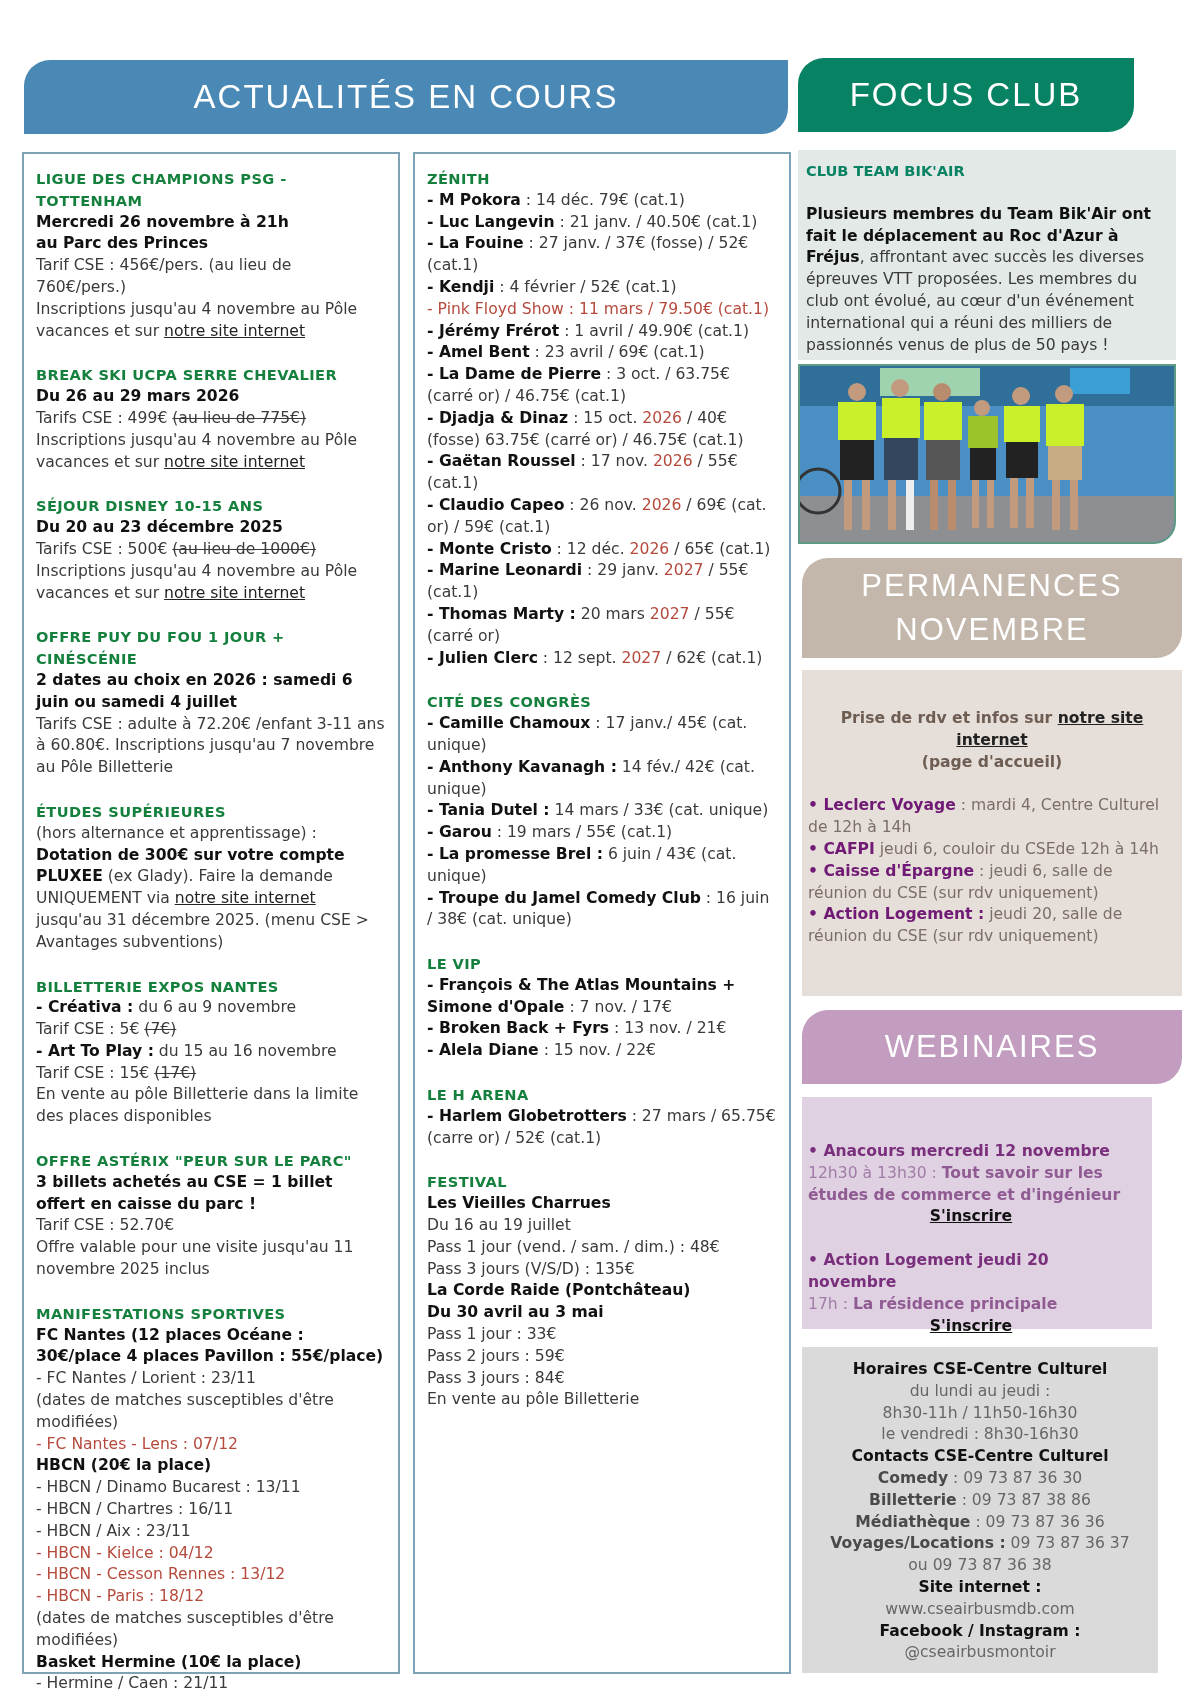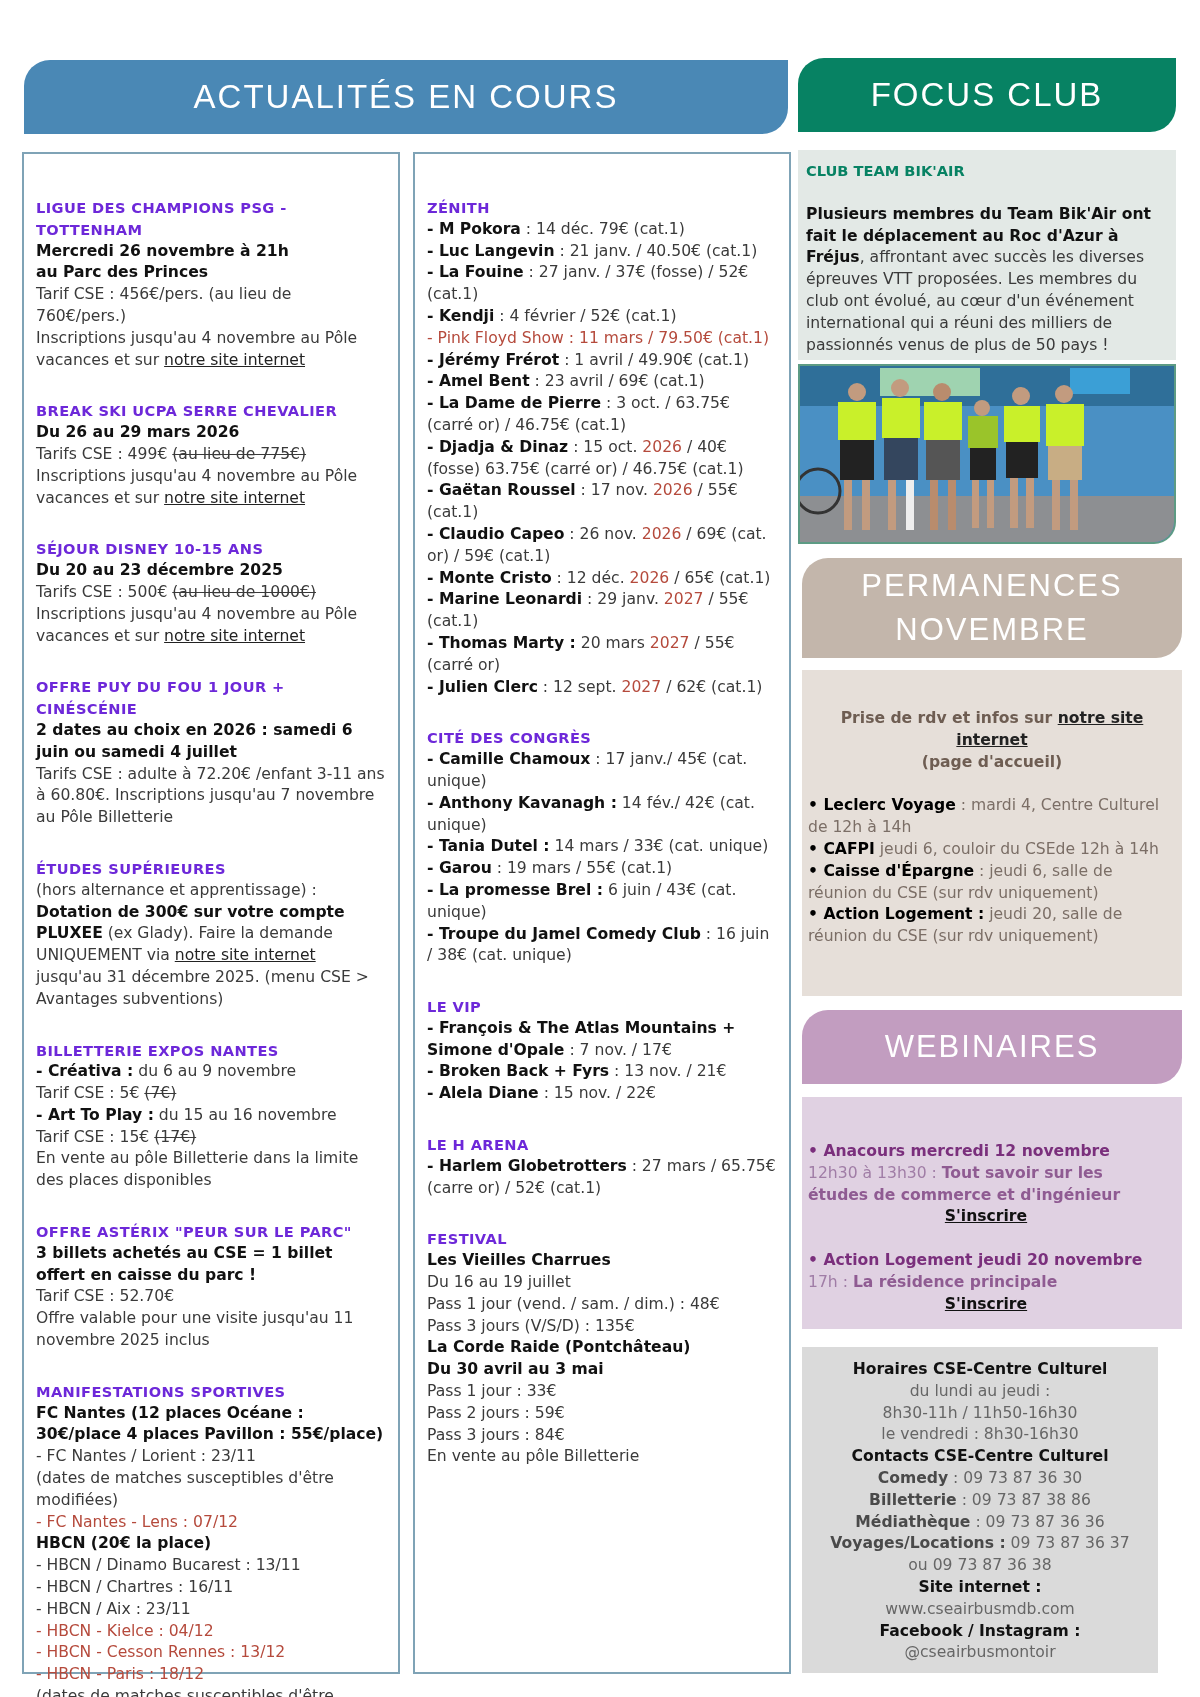--- a/index.html
+++ b/index.html
@@ -3,53 +3,53 @@
 <meta charset="utf-8">
 <style>
   * { box-sizing: border-box; margin: 0; padding: 0; }
   html, body { width: 1200px; height: 1697px; background: #ffffff; overflow: hidden; }
   body { position: relative; font-family: "DejaVu Sans", sans-serif; color: #333; }
 
   .hdr { position: absolute; color: #fff; font-family: "Liberation Sans", sans-serif; font-weight: 400;
          letter-spacing: 2px; text-align: center; display: flex; align-items: center; justify-content: center; }
   .hdr-actu { left: 24px; top: 60px; width: 764px; height: 74px; background: #4a88b5;
               border-radius: 26px 0 26px 0; font-size: 33px; }
-  .hdr-focus { left: 798px; top: 58px; width: 378px; height: 74px; background: #078263;
+  .hdr-focus { left: 798px; top: 58px; width: 336px; height: 74px; background: #078263;
                border-radius: 26px 0 26px 0; font-size: 33px; }
   .hdr-perm { left: 802px; top: 558px; width: 380px; height: 100px; background: #c3b6ab;
               border-radius: 26px 0 26px 0; font-size: 31px; line-height: 44px; flex-direction: column; }
   .hdr-web { left: 802px; top: 1010px; width: 380px; height: 74px; background: #c29dc0;
              border-radius: 26px 0 26px 0; font-size: 31px; }
 
   .col { position: absolute; border: 2px solid #7fa3b6; background: #fff;
          padding: 14px 12px 10px 12px; font-size: 15.6px; line-height: 21.8px; color: #3a3a3a; }
   .col-1 { left: 22px; top: 152px; width: 378px; height: 1522px; }
   .col-2 { left: 413px; top: 152px; width: 378px; height: 1522px; }
 
   .sec { margin-bottom: 22px; }
-  .sec-title { color: #6d28d9; font-weight: bold; font-size: 14.6px; letter-spacing: 0.4px; margin-top: 29px; }
+  .sec-title { color: #15803d; font-weight: bold; font-size: 14.6px; letter-spacing: 0.4px; }
   .b { font-weight: bold; color: #111; }
   .u { text-decoration: underline; color: #222; }
   .strike { text-decoration: line-through; }
   .red { color: #b54a3c; }
 
   .focus-box { position: absolute; left: 798px; top: 150px; width: 378px; height: 210px;
                background: #e3e9e6; padding: 10px 8px; font-size: 15.6px; line-height: 21.8px; color: #3a3a3a; }
   .focus-title { color: #078263; font-weight: bold; font-size: 14.6px; margin-bottom: 22px; }
 
   .photo { position: absolute; left: 798px; top: 364px; width: 378px; height: 180px;
            border-radius: 0 0 22px 0; overflow: hidden; border: 2px solid #5d9b84; background: #3b82b8; }
 
   .perm-box { position: absolute; left: 802px; top: 670px; width: 380px; height: 326px;
               background: #e6dfd9; padding: 38px 6px 10px 6px; font-size: 15.6px; line-height: 21.8px; color: #7b6e66; }
   .perm-head { text-align: center; font-weight: bold; color: #6e5d52; margin-bottom: 22px; }
   .perm-head .u { color: #222; }
-  .perm-item .b { color: #000000; }
-
-  .web-box { position: absolute; left: 802px; top: 1097px; width: 380px; height: 232px;
+  .perm-item .b { color: #701a75; }
+
+  .web-box { position: absolute; left: 802px; top: 1097px; width: 350px; height: 232px;
              background: #e0d1e2; padding: 44px 18px 10px 6px; font-size: 15.6px; line-height: 21.8px; color: #a07da6; }
   .web-item { margin-bottom: 22px; }
   .web-item .title { color: #7a2f7c; font-weight: bold; }
   .web-item .sub { color: #8f5b92; font-weight: bold; }
   .web-item .link { display: block; text-align: center; font-weight: bold; color: #111; text-decoration: underline; }
 
   .info-box { position: absolute; left: 802px; top: 1347px; width: 356px; height: 326px;
               background: #dadada; padding: 12px 6px; text-align: center; font-size: 15.6px; line-height: 21.8px; color: #666; }
   .info-box .b { color: #111; }
   .info-box .lbl { color: #4a4a4a; font-weight: bold; }

